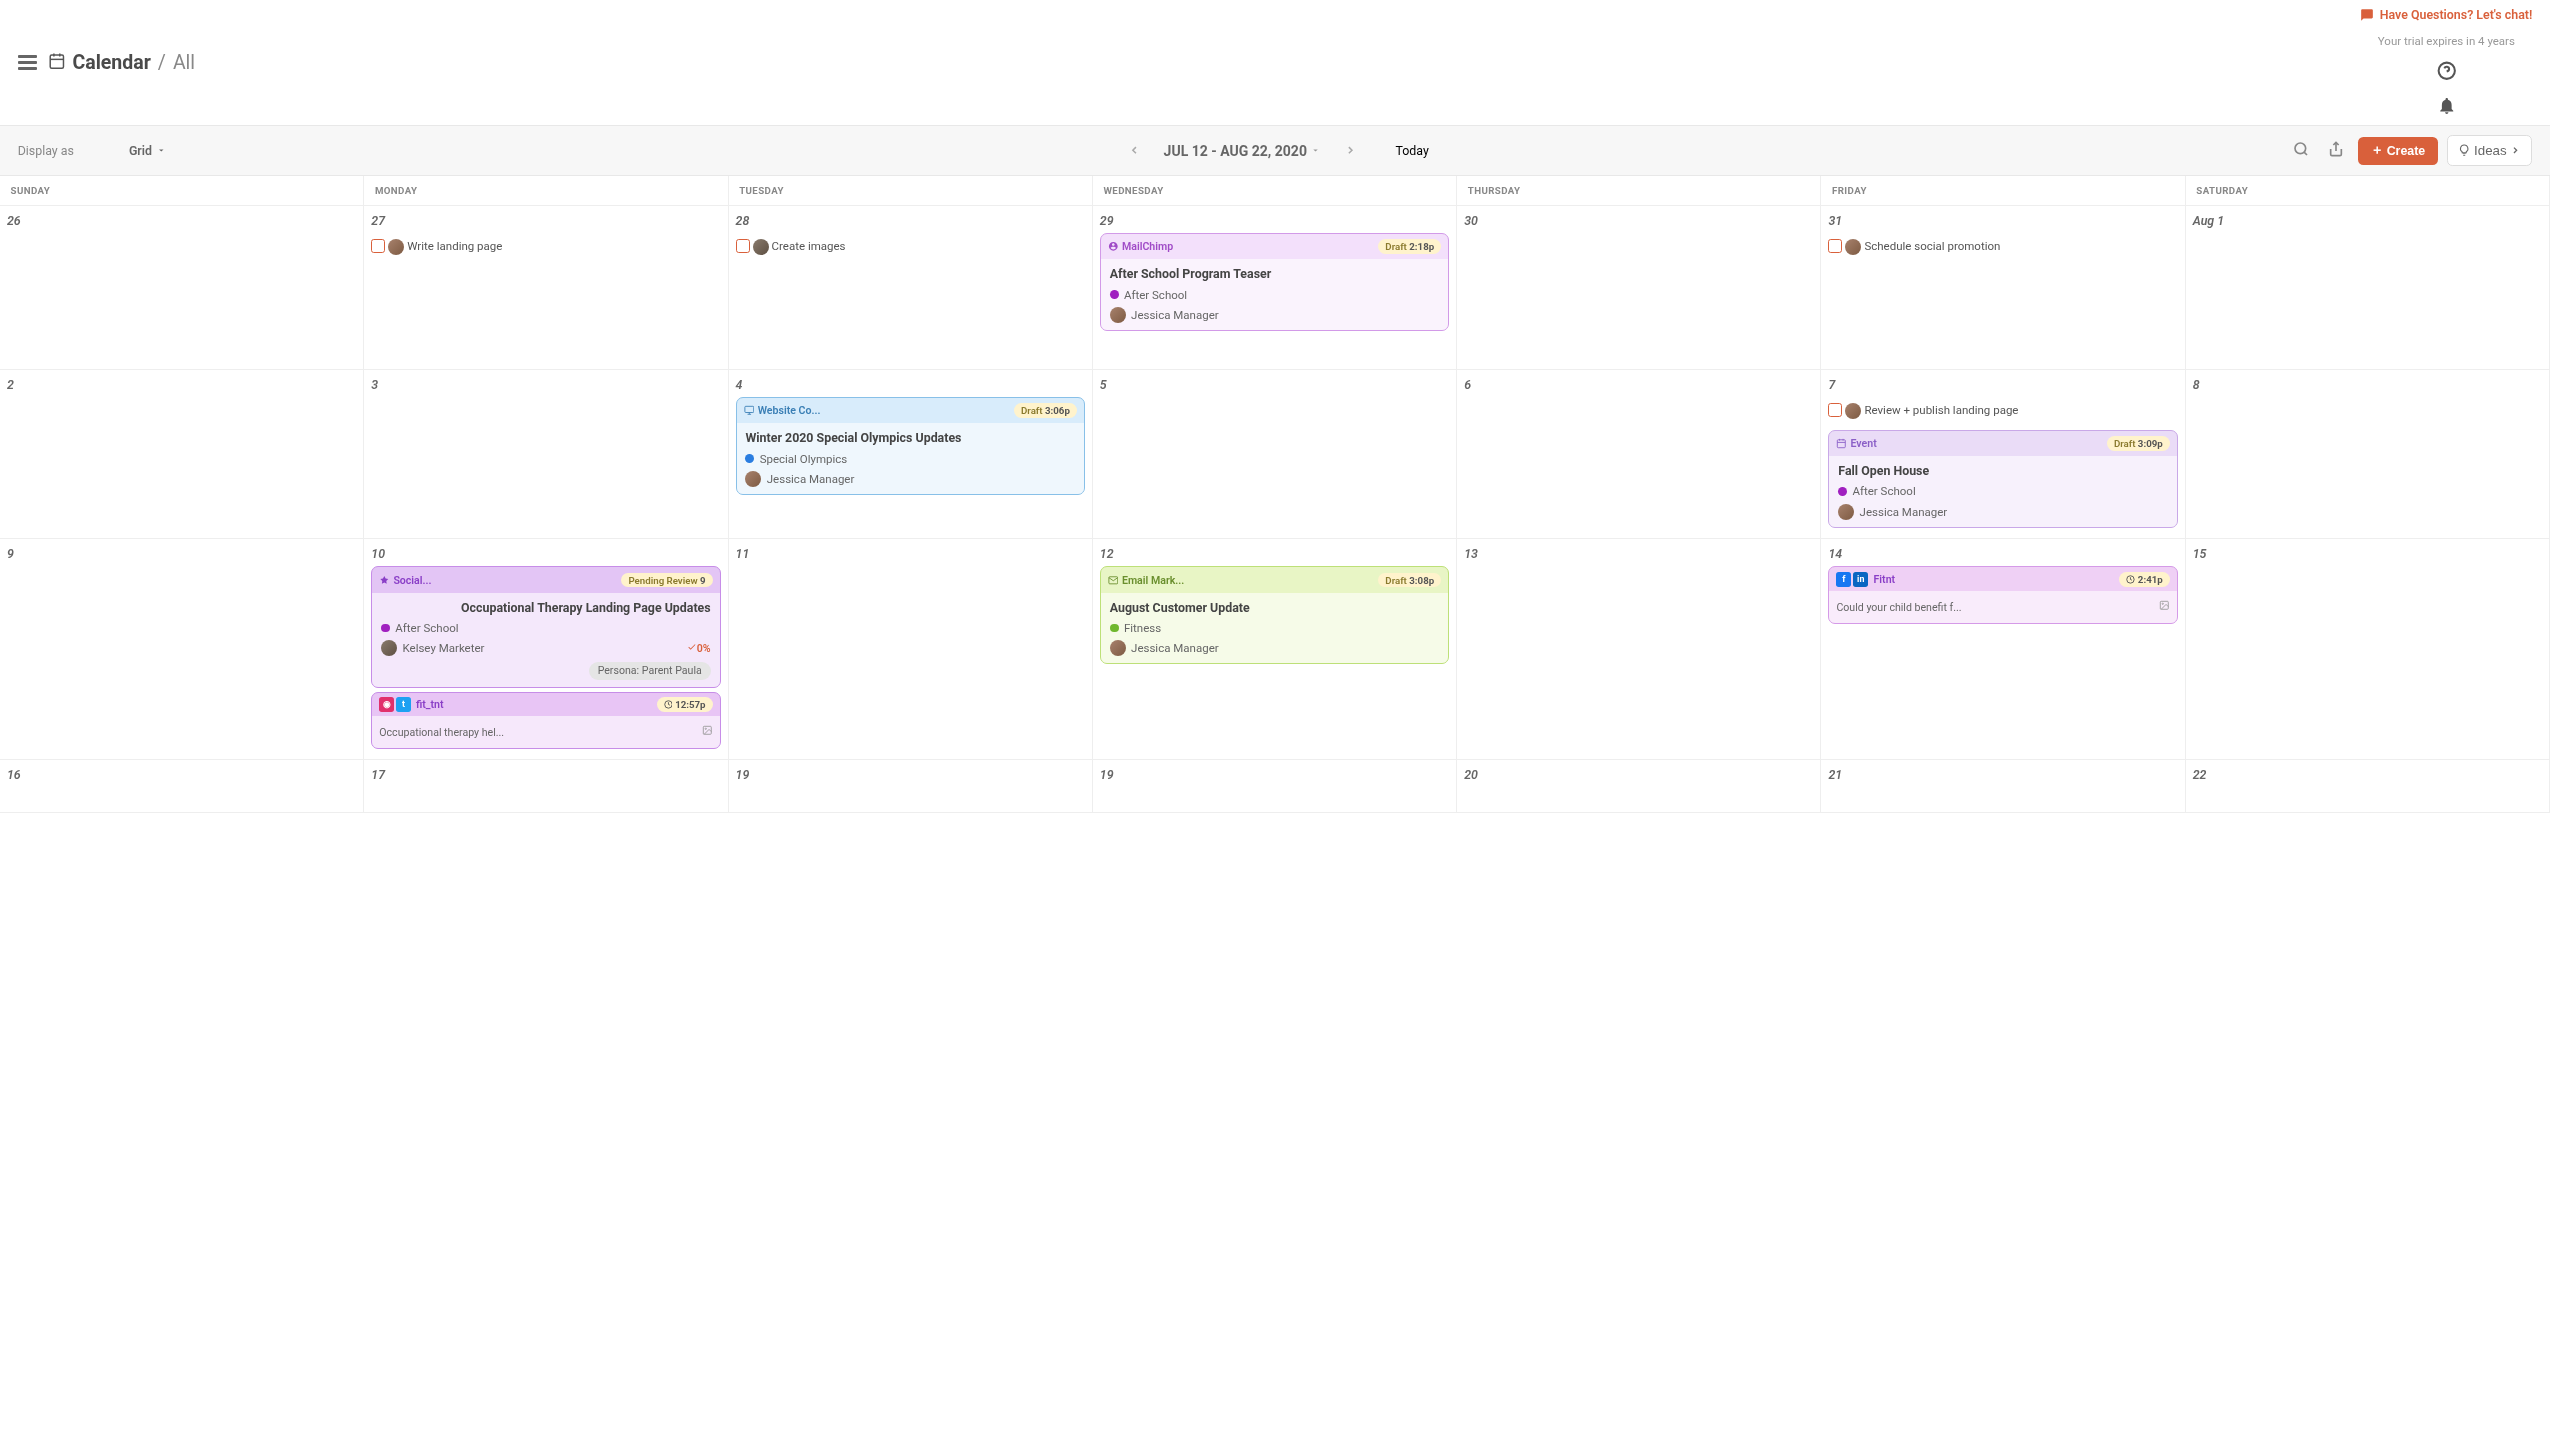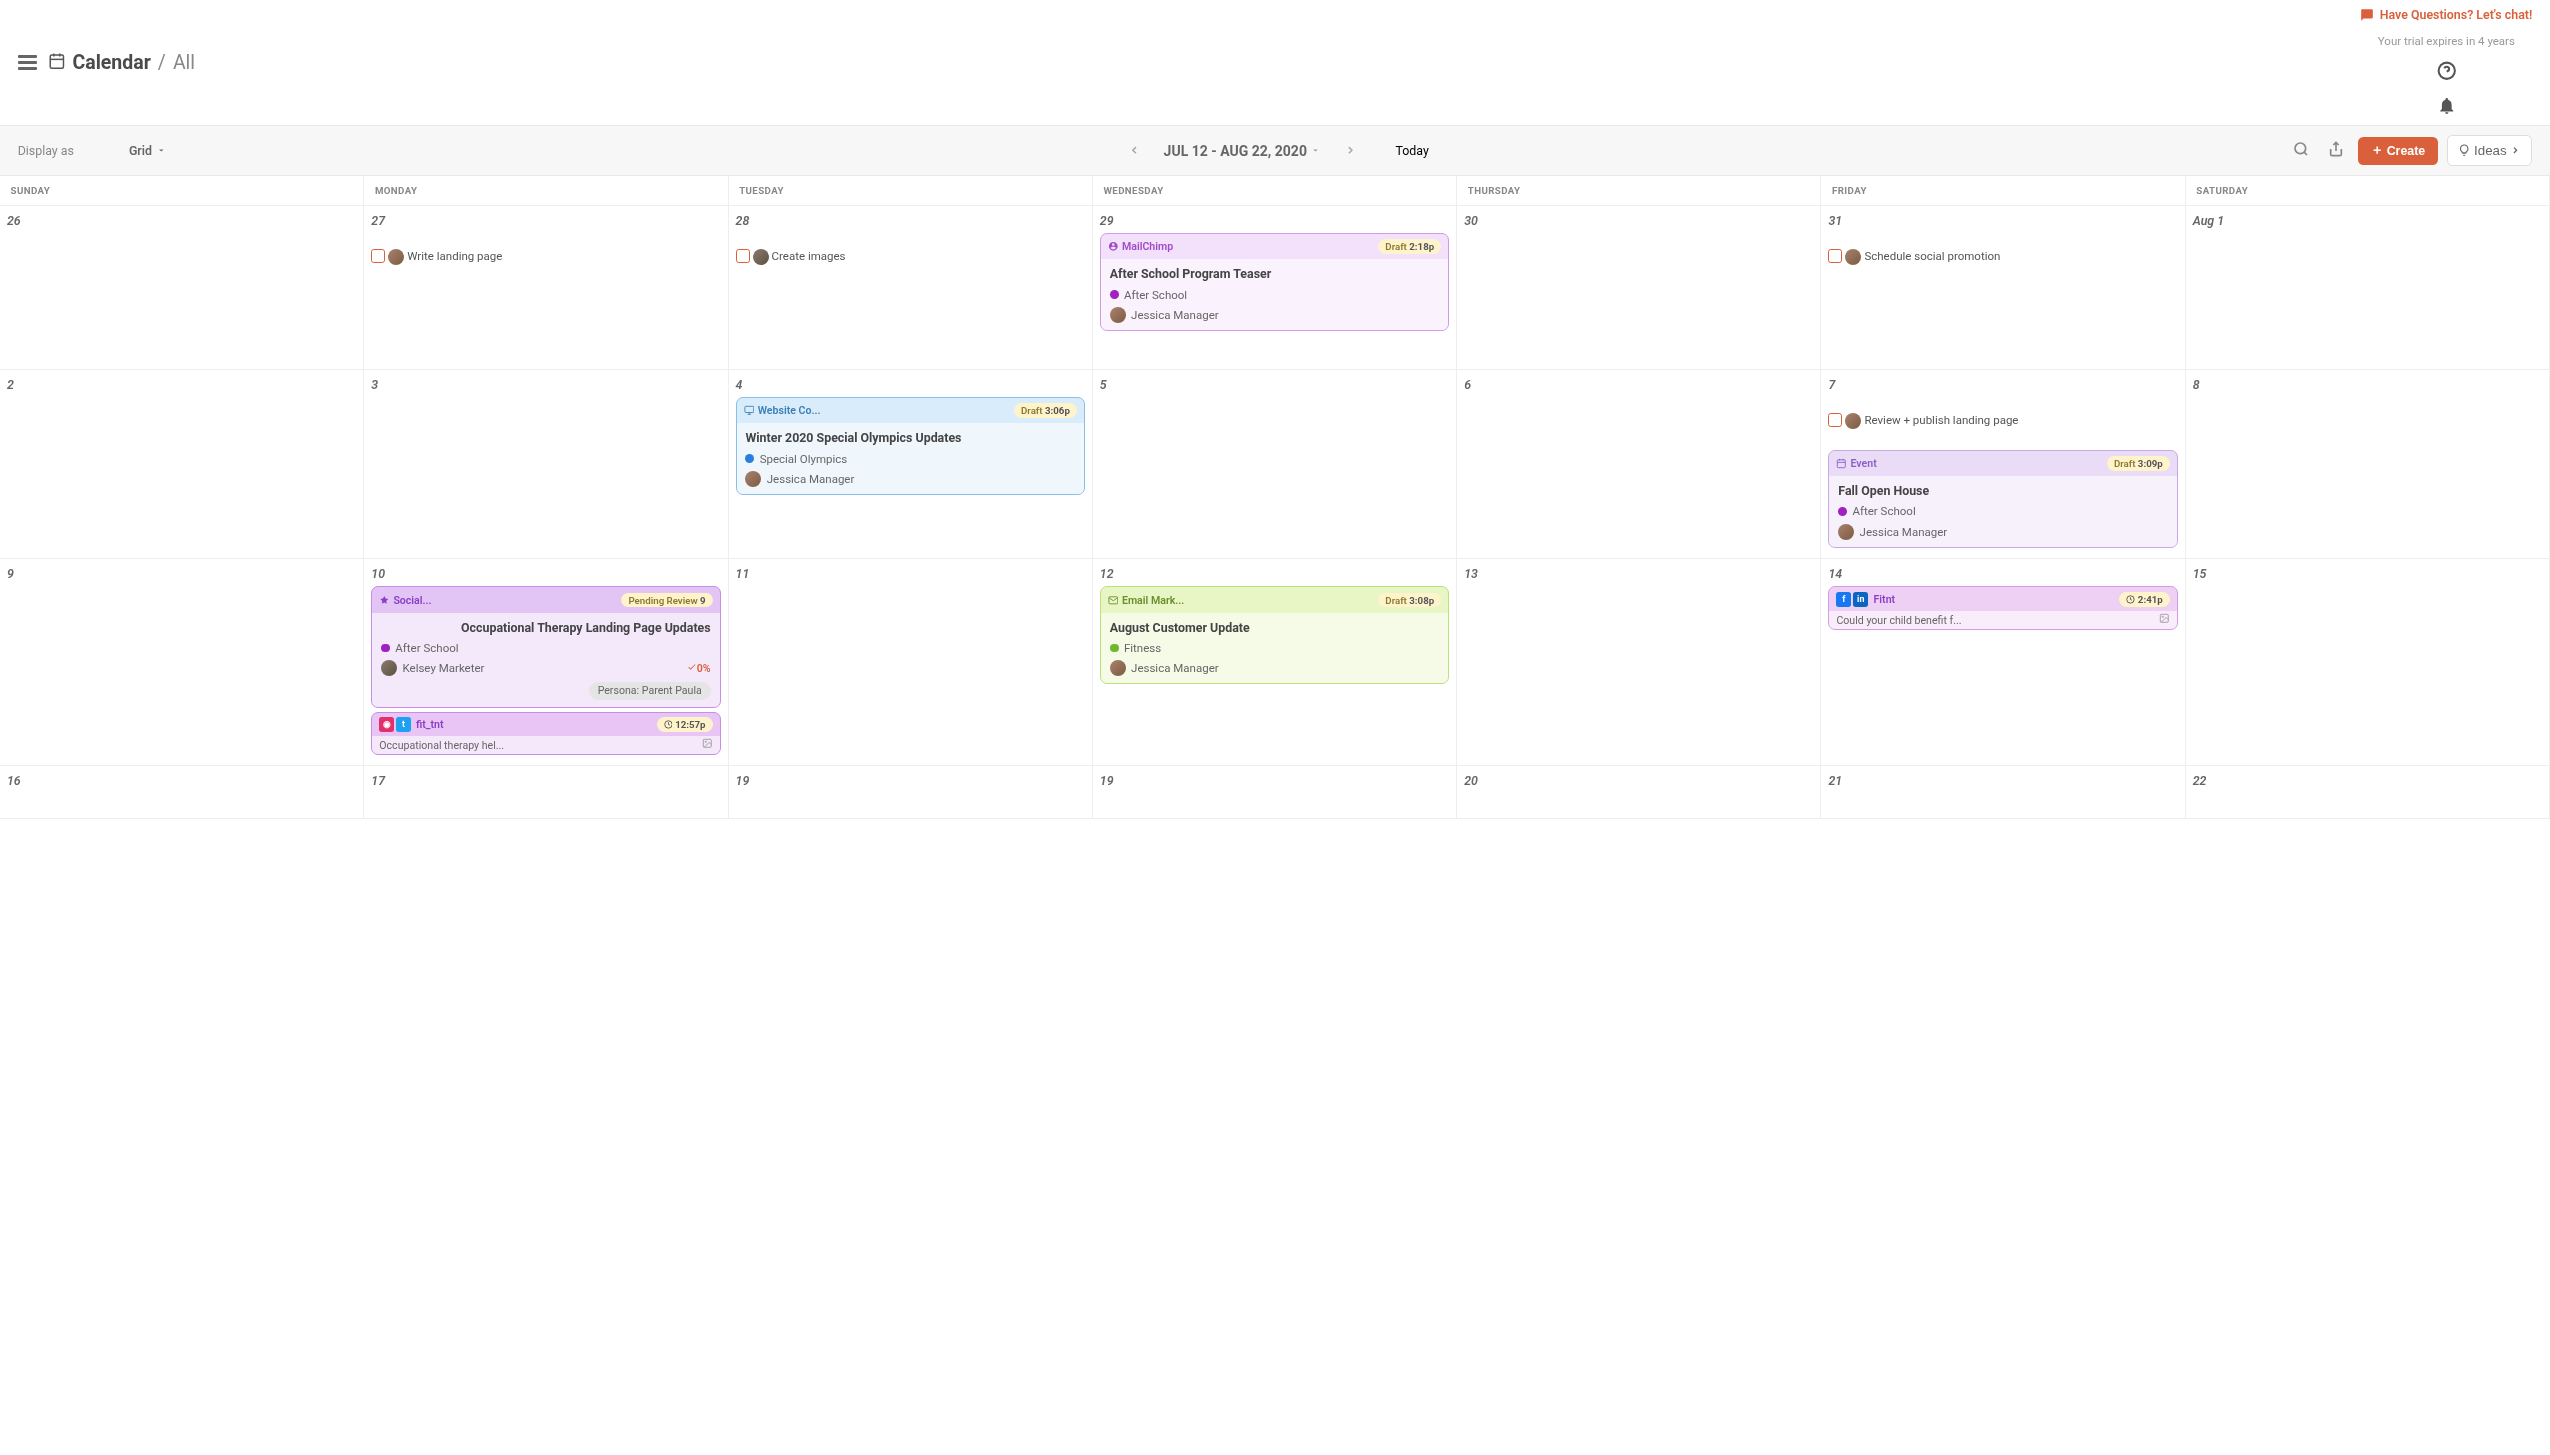--- a/index.html
+++ b/index.html
@@ -28,21 +28,21 @@
 .icon-btn { color: #888; cursor: pointer; padding: 5.3px; }
 .create-btn { background: #d9603b; color: #fff; border: none; border-radius: 5.3px; padding: 7px 12.4px; font-weight: 600; font-size: 12.4px; display: flex; align-items: center; gap: 3.5px; cursor: pointer; }
 .ideas-btn { background: #fff; border: 0.9px solid #ddd; border-radius: 5.3px; padding: 7px 10.6px; color: #666; font-weight: 500; display: flex; align-items: center; gap: 3.5px; cursor: pointer; }
 
 .calendar { display: grid; grid-template-columns: repeat(7, 1fr); }
 .day-header { padding: 8.9px 10.6px; font-size: 9.7px; font-weight: 700; color: #888; letter-spacing: 0.4px; border-right: 0.9px solid #eee; border-bottom: 0.9px solid #eee; text-transform: uppercase; }
 .day-cell { border-right: 0.9px solid #eee; border-bottom: 0.9px solid #eee; padding: 7px; min-height: 164px; position: relative; }
 .day-cell.short { min-height: 53px; }
 .day-num { color: #666; font-weight: 600; font-size: 12.4px; margin-bottom: 5.3px; font-style: italic; }
 
-.task-item { display: flex; align-items: flex-start; gap: 3px; margin: 21px 0; font-size: 11.5px; color: #555; }
+.task-item { display: flex; align-items: flex-start; gap: 3px; margin: 11px 0; font-size: 11.5px; color: #555; }
 .task-checkbox { width: 14px; height: 14px; border: 1.8px solid #d9603b; border-radius: 2.7px; flex-shrink: 0; }
 .avatar { width: 16px; height: 16px; border-radius: 50%; background: linear-gradient(135deg,#a8826d,#7d5a42); flex-shrink: 0; display: inline-block; }
 .avatar.k { background: linear-gradient(135deg,#8a7b6d,#5d4f42); }
 
 .card { border-radius: 7px; margin: 3.5px 0; overflow: hidden; }
 .card-header { display: flex; align-items: center; justify-content: space-between; padding: 5.3px 7px; font-size: 10.6px; font-weight: 600; }
 .card-header-left { display: flex; align-items: center; gap: 3.5px; overflow: hidden; white-space: nowrap; text-overflow: ellipsis; }
 .card-body { padding: 7px 8.9px; background: rgba(255,255,255,0.6); }
 .card-title { font-weight: 700; color: #444; font-size: 12.4px; margin-bottom: 5.3px; line-height: 1.3; }
 .card-tag { display: flex; align-items: center; gap: 5.3px; font-size: 11.5px; color: #666; margin-bottom: 5.3px; }
@@ -66,21 +66,21 @@
 .persona-chip { background: #e5e5e5; color: #666; border-radius: 10.6px; padding: 2.7px 8.9px; font-size: 10.6px; display: inline-block; margin-top: 5.3px; }
 .progress-badge { color: #d9603b; font-size: 10.6px; font-weight: 600; margin-left: auto; }
 
 .social-card { border-radius: 7px; margin: 3.5px 0; overflow: hidden; }
 .social-card.tw { background: #e8c5f5; border: 0.9px solid #c78de8; }
 .social-header { display: flex; align-items: center; justify-content: space-between; padding: 4.4px 7px; }
 .social-icons { display: flex; align-items: center; gap: 1.8px; }
 .social-icon { width: 15px; height: 15px; border-radius: 2.7px; display: flex; align-items: center; justify-content: center; font-size: 8.9px; font-weight: bold; color: #fff; }
 .social-name { color: #8a3fc7; font-weight: 600; font-size: 10.6px; }
 .time-pill { background: #fff3cc; border-radius: 10.6px; padding: 1.8px 7px; font-size: 9.7px; font-weight: 700; color: #555; display: flex; align-items: center; gap: 2.7px; }
-.social-body { background: rgba(255,255,255,0.6); padding: 2px 7px; font-size: 10.6px; color: #666; display: flex; align-items: center; justify-content: space-between; }
+.social-body { background: rgba(255,255,255,0.6); padding: 9px 7px; font-size: 10.6px; color: #666; display: flex; align-items: center; justify-content: space-between; }
 .img-indicator { color: #999; }
 
 .owner-row { display: flex; align-items: center; gap: 5.3px; }
 </style>
 </head>
 <body>
 
 <div class="topbar">
   <div class="hamburger">
       <div></div>

